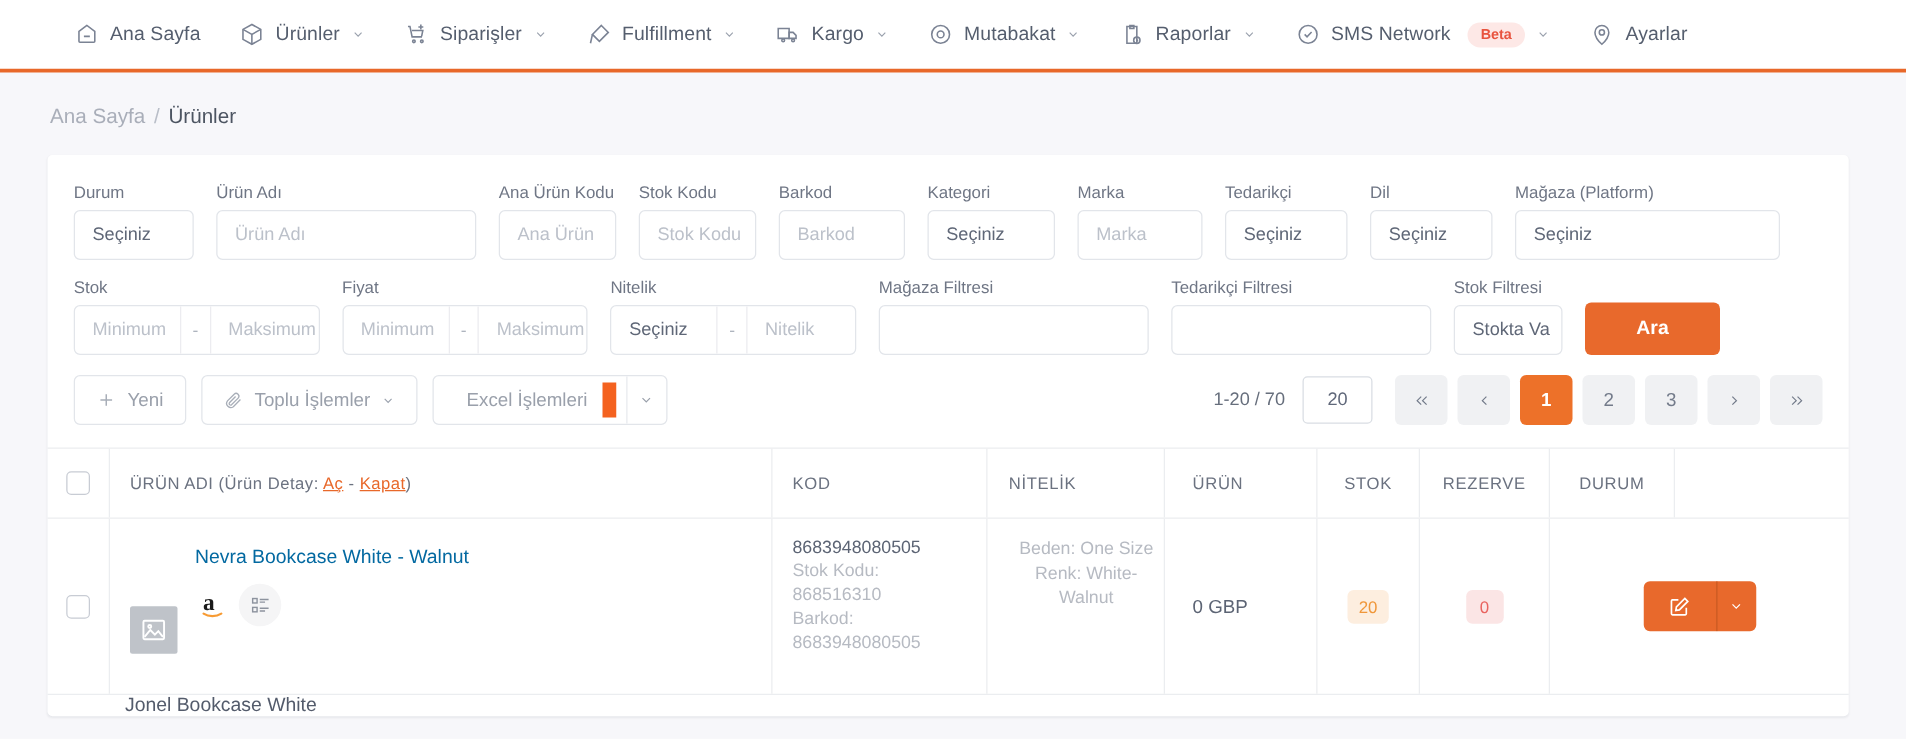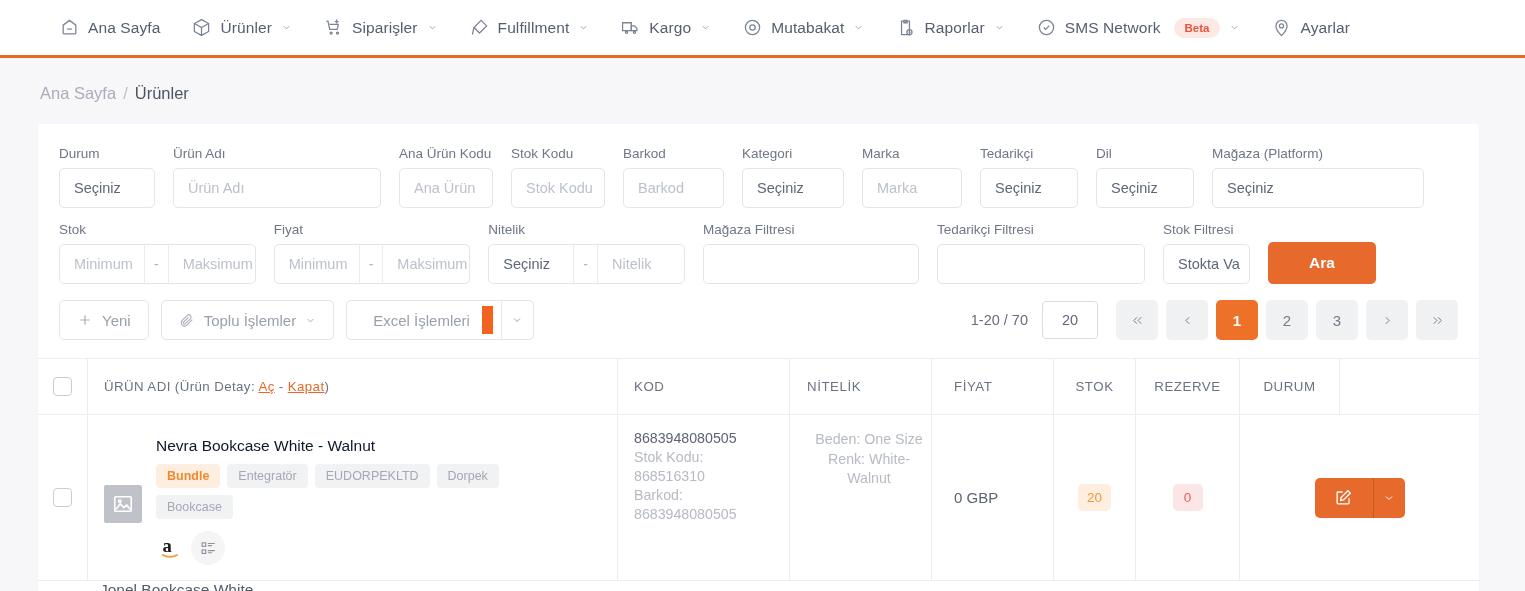--- a/index.html
+++ b/index.html
@@ -252,21 +252,21 @@
   .thumb {
     width: 38px; height: 38px; flex: none;
     background: #bfc3c9;
     border-radius: 2px;
     margin-top: 48px;
     display: flex; align-items: center; justify-content: center;
     color: #fff;
   }
   .thumb svg { width: 22px; height: 22px; display: block; }
   .prod-title {
-    font-size: 15.5px; color: #0f172a; margin-bottom: 9px;
+    font-size: 15.5px; color: #0369a1; margin-bottom: 9px;
   }
   .tags { display: flex; flex-wrap: wrap; gap: 7px; max-width: 390px; }
   .tag {
     background: #f1f2f4; color: #a3a8b2;
     font-size: 12.5px; border-radius: 4px;
     padding: 5px 11px; white-space: nowrap;
   }
   .tag.bundle { background: #fdeedf; color: #ef8a2e; font-weight: bold; }
   .plat-row { display: flex; align-items: center; gap: 1px; margin-top: 12px; }
   .plat { width: 34px; height: 34px; display:flex; align-items:center; justify-content:center; }
@@ -615,21 +615,21 @@
       <div class="tc c-chk">
         <span class="chk"></span>
       </div>
       <div class="tc c-name">
         <span class="hdr-name">
           <span>ÜRÜN ADI (Ürün Detay: </span><span class="lnk">Aç</span><span> - </span><span class="lnk">Kapat</span><span>)</span>
         </span>
       </div>
       <div class="tc c-kod">KOD</div>
       <div class="tc c-nit">NİTELİK</div>
-      <div class="tc c-fiy">FİYAT</div>
+      <div class="tc c-fiy">ÜRÜN</div>
       <div class="tc c-stk">STOK</div>
       <div class="tc c-rez">REZERVE</div>
       <div class="tc c-dur">DURUM</div>
       <div class="tc c-act"></div>
     </div>
 
     <div class="tbody">
       <div class="trow">
 
         <div class="tc c-chk">
@@ -639,27 +639,20 @@
         <div class="tc c-name prod-cell">
           <div class="thumb">
             <svg viewBox="0 0 24 24" fill="none" stroke="currentColor" stroke-width="1.7">
                 <rect x="3" y="4" width="18" height="16" rx="1"></rect>
                 <circle cx="8.5" cy="9" r="1.3"></circle>
                 <path d="m4 18 5-6 4 4 3-3 4 5"></path>
               </svg>
           </div>
           <div>
             <div class="prod-title">Nevra Bookcase White - Walnut</div>
-            <div class="tags">
-              <span class="tag bundle">Bundle</span>
-              <span class="tag">Entegratör</span>
-              <span class="tag">EUDORPEKLTD</span>
-              <span class="tag">Dorpek</span>
-              <span class="tag">Bookcase</span>
-            </div>
             <div class="plat-row">
               <span class="plat">
                 <svg width="26" height="26" viewBox="0 0 32 32">
                   <text x="3" y="21" font-family="Liberation Serif, serif" font-size="23" font-weight="bold" fill="#1a1a1a">a</text>
                   <path d="M3.5 24.5c5 3.2 12.5 3.2 17.5 0" stroke="#f79b34" stroke-width="2.2" fill="none" stroke-linecap="round"></path>
                 </svg>
               </span>
               <span class="plat circ">
                 <svg width="17" height="17" viewBox="0 0 24 24" fill="none" stroke="#8d939e" stroke-width="1.6">
                   <rect x="3" y="4" width="5" height="5"></rect>

